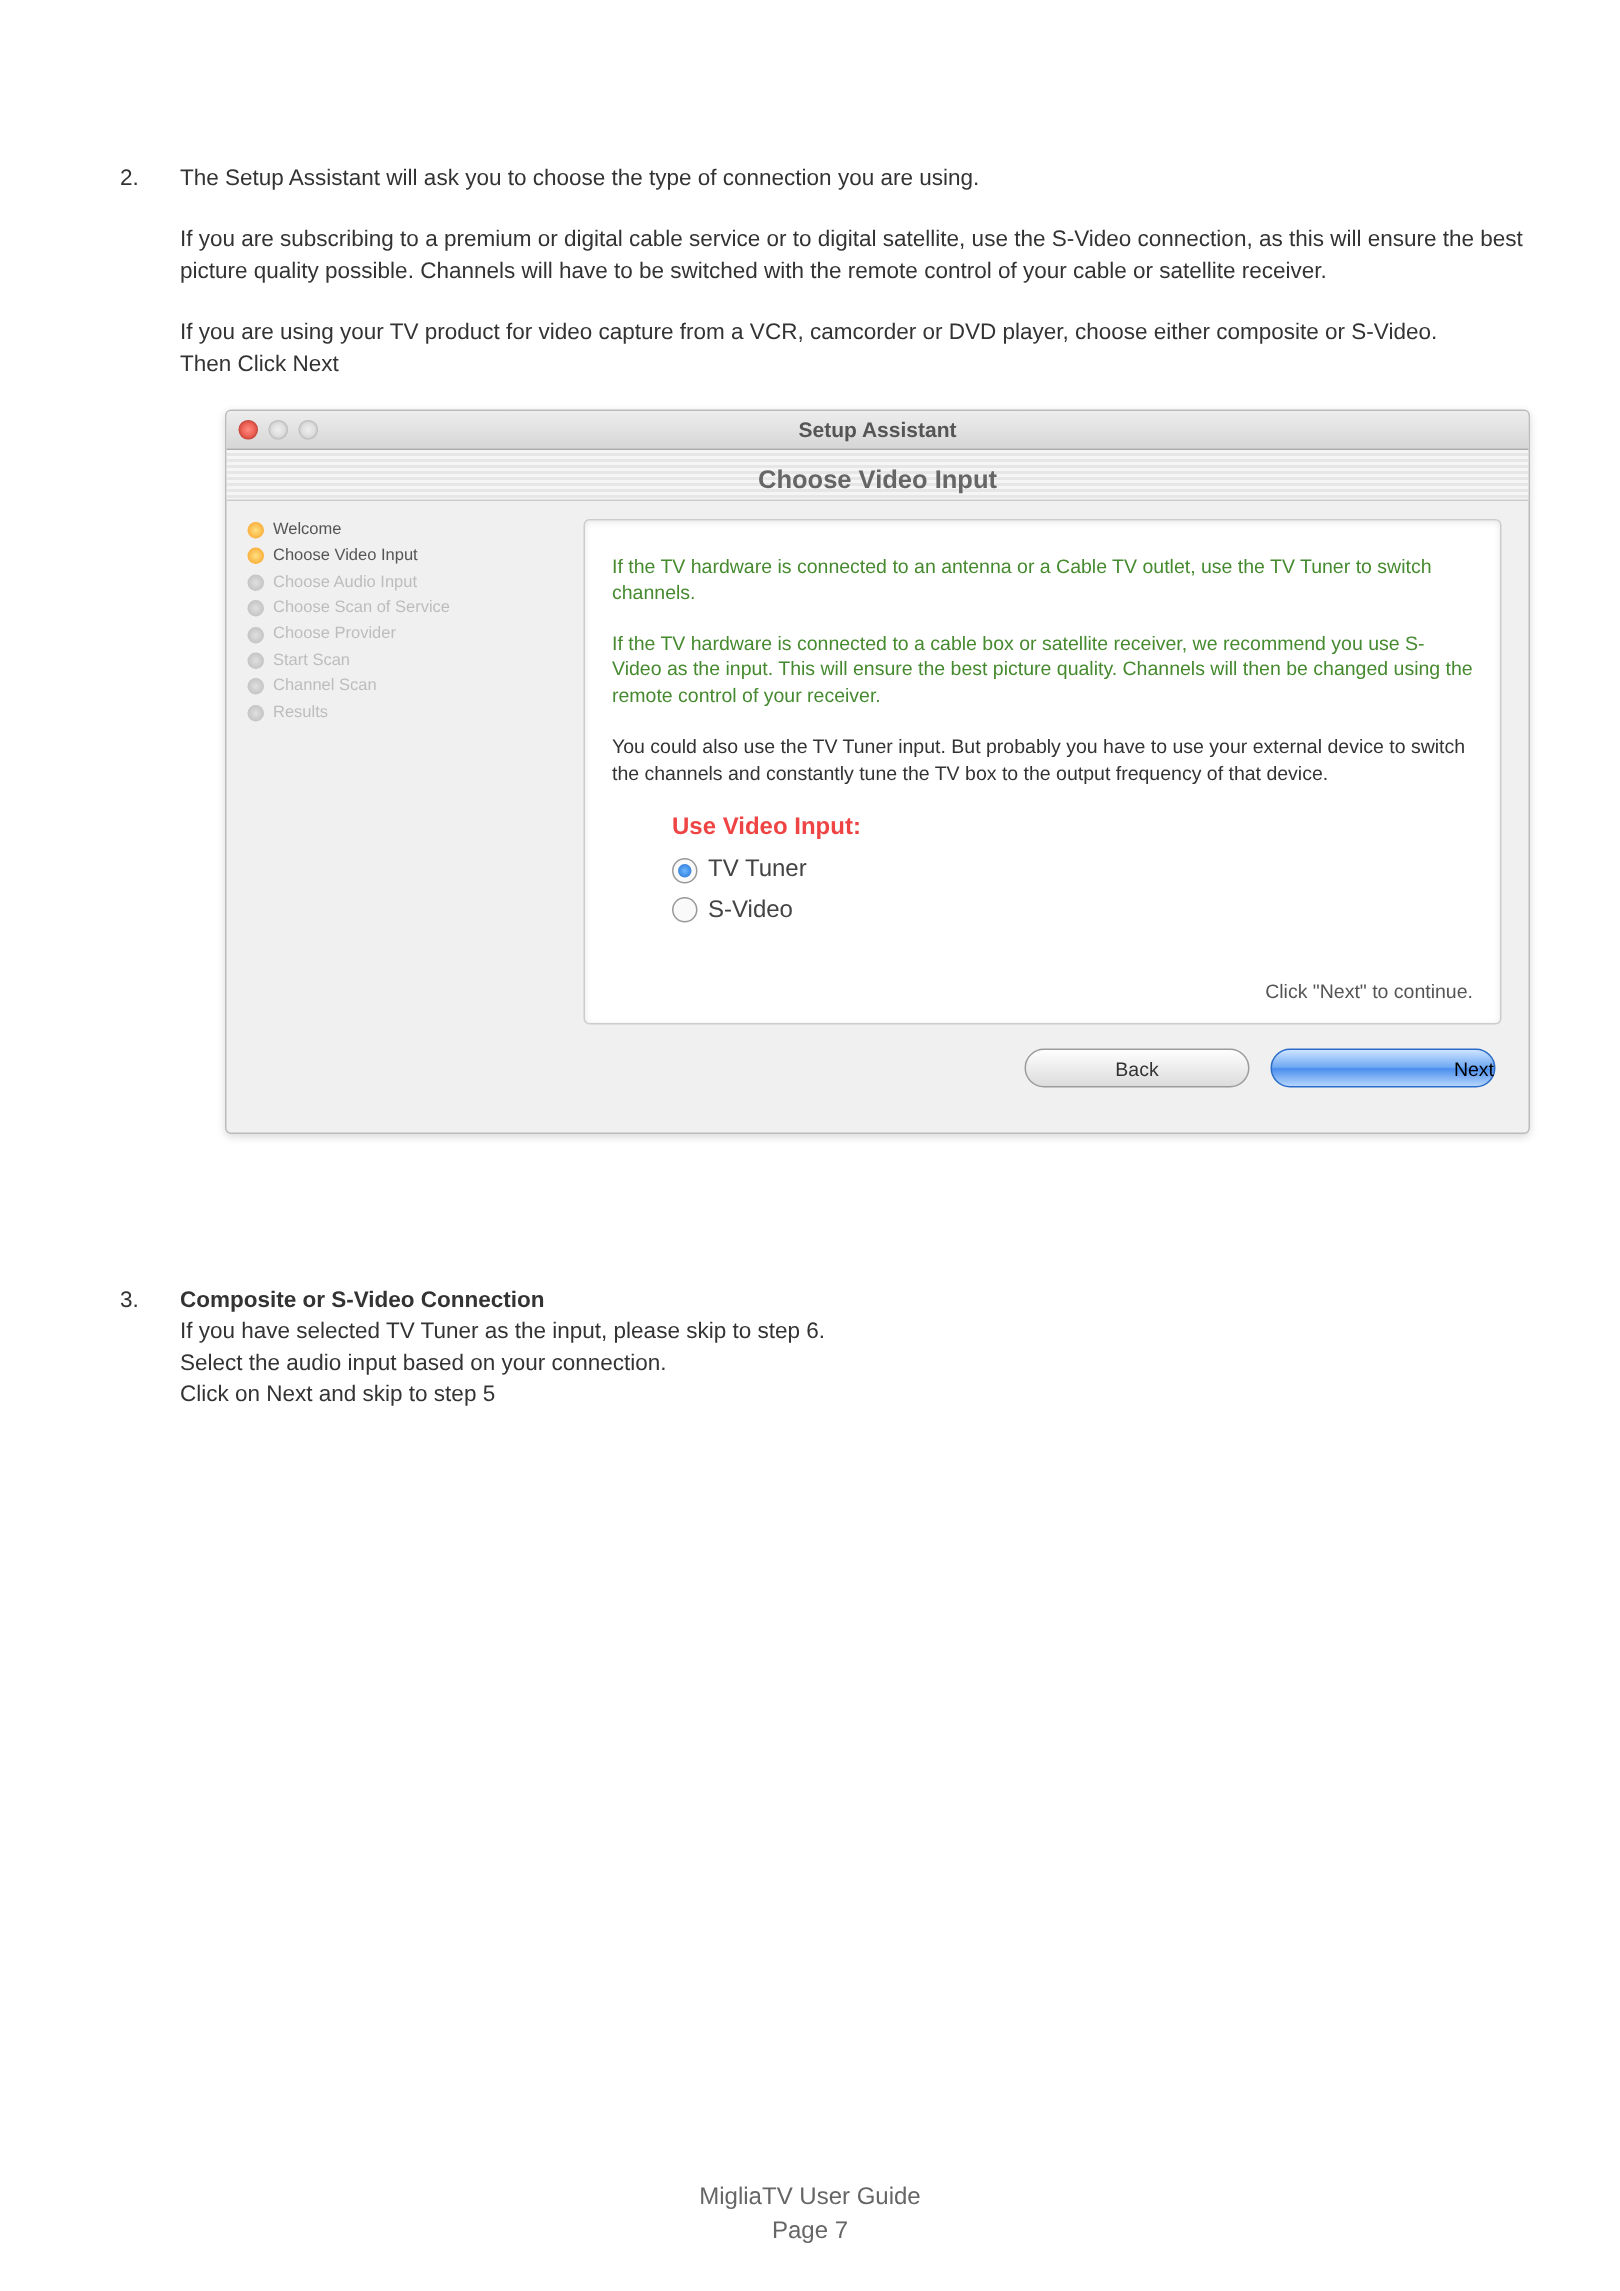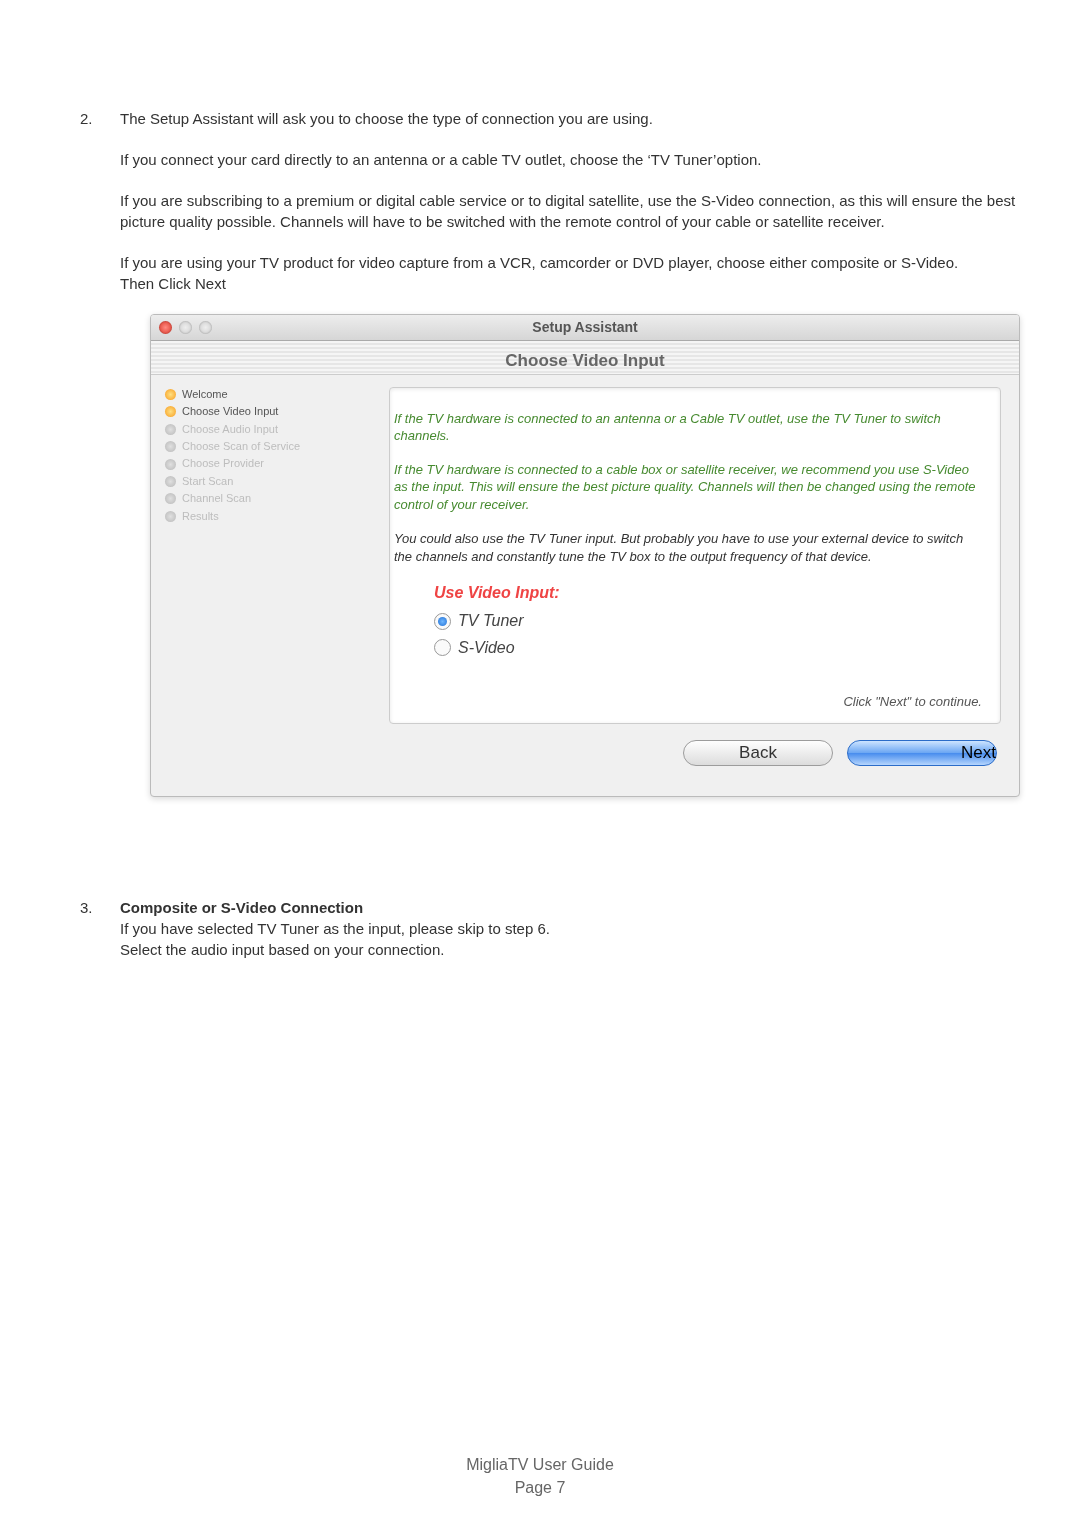--- a/index.html
+++ b/index.html
@@ -80,23 +80,22 @@
 .sidebar .done-lbl { color: #555; }
 .sidebar .cur-lbl { color: #555; }
 .sidebar .fut-lbl { color: #bdbdbd; }
 .well {
   flex: 1;
   margin: 2px 18px 0 6px;
   background: #fff;
   border: 1px solid #ccc;
   border-radius: 4px;
   box-shadow: inset 0 1px 4px rgba(0,0,0,0.1);
-  padding: 22px 18px 12px 4px;
+  padding: 22px 18px 12px 18px;
   font-size: 13px;
-  font-style: italic;
 }
 .well p { margin-bottom: 16px; }
 .well .green { color: #468a2f; line-height: 1.35; }
 .inputs { margin: 6px 0 12px 40px; font-size: 16px; }
 .inputs .hdr { font-size: 16px; font-weight: bold; color: #ef4444; margin-bottom: 6px; }
 .inputs label { display: flex; align-items: center; gap: 7px; margin-bottom: 4px; color: #444; }
 .radio {
   width: 17px; height: 17px; border-radius: 50%;
   border: 1px solid #999; display: inline-flex;
   align-items: center; justify-content: center;
@@ -109,21 +108,21 @@
 .continue { text-align: right; font-size: 13px; color: #555; margin-top: 34px; }
 .buttons {
   display: flex; justify-content: flex-end; gap: 14px;
   padding: 16px 22px 30px 0;
 }
 .buttons button {
   width: 150px; height: 26px;
   border-radius: 13px;
   border: 1px solid #9c9c9c;
   background: linear-gradient(#fefefe,#dcdcdc);
-  font-size: 17px; color: #333;
+  font-size: 13px; color: #333;
   font-family: inherit;
 }
 .buttons button.primary {
   border-color: #2b6cc8;
   background: linear-gradient(#cde4ff,#6ea8f3 48%,#4a8eee 52%,#b5d5fd);
   color: #000;
   text-align: right;
 }
 .footer {
   position: fixed; bottom: 28px; left: 0; right: 0;
@@ -131,21 +130,20 @@
 }
 </style>
 </head>
 <body>
 
 <ol class="doc-list">
   <li class="doc-item">
     <div class="doc-num">2.</div>
     <div class="doc-body">
       <p>The Setup Assistant will ask you to choose the type of connection you are using.</p>
-      <p>If you connect your card directly to an antenna or a cable TV outlet, choose the ‘TV Tuner’option.</p>
       <p>If you are subscribing to a premium or digital cable service or to digital satellite, use the S-Video connection, as this will ensure the best picture quality possible. Channels will have to be switched with the remote control of your cable or satellite receiver.</p>
       <div style="margin-bottom:20px">
         <div>If you are using your TV product  for video capture from a VCR, camcorder or DVD player, choose either composite or S-Video.</div>
         <div>Then Click Next</div>
       </div>
 
       <div class="dialog">
         <div class="titlebar">
           <div class="traffic">
             <span class="close"></span>
@@ -225,20 +223,21 @@
       </div>
     </div>
   </li>
 
   <li class="doc-item" style="margin-top:60px">
     <div class="doc-num">3.</div>
     <div class="doc-body">
       <div class="doc-subhead">Composite or S-Video Connection</div>
       <div>If you have selected TV Tuner as the input, please skip to step 6.</div>
       <div>Select the audio input based on your connection.</div>
+      <div>Click on Next and skip to step 5</div>
     </div>
   </li>
 </ol>
 
 <div class="footer">
   <div>MigliaTV User Guide</div>
   <div>Page 7</div>
 </div>
 
 </body></html>

